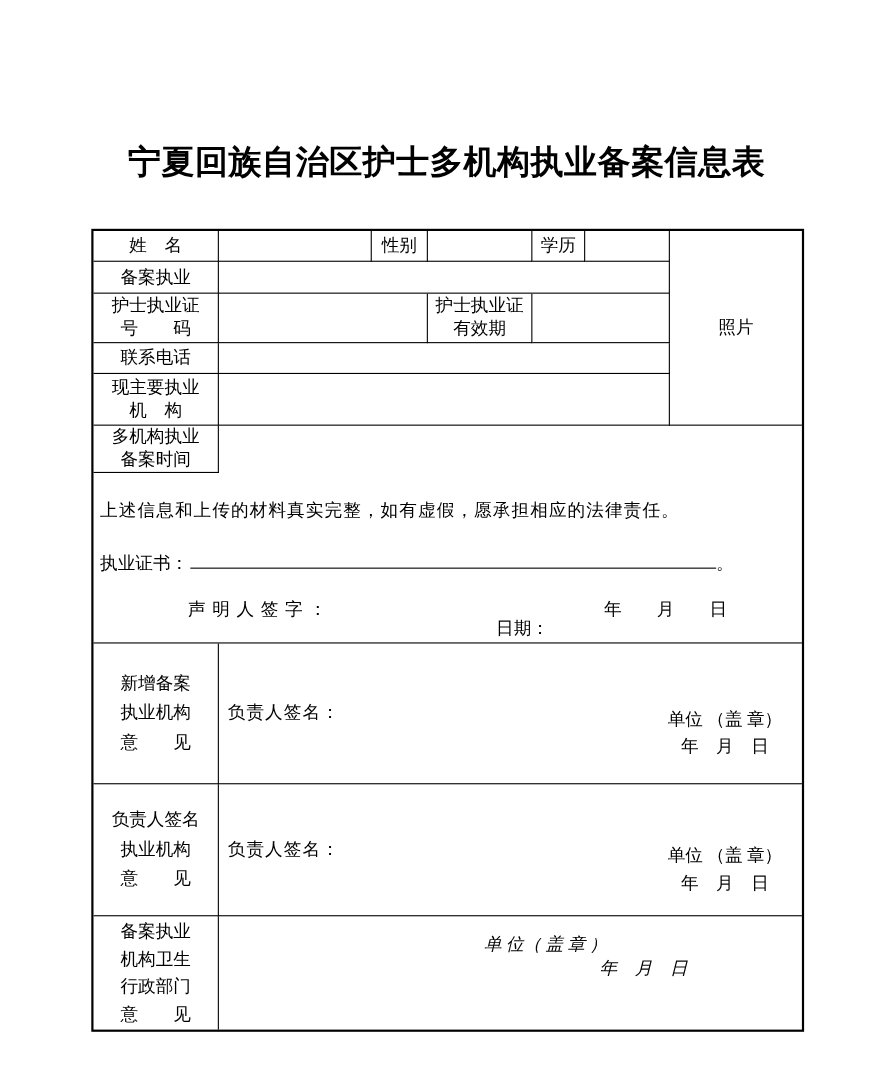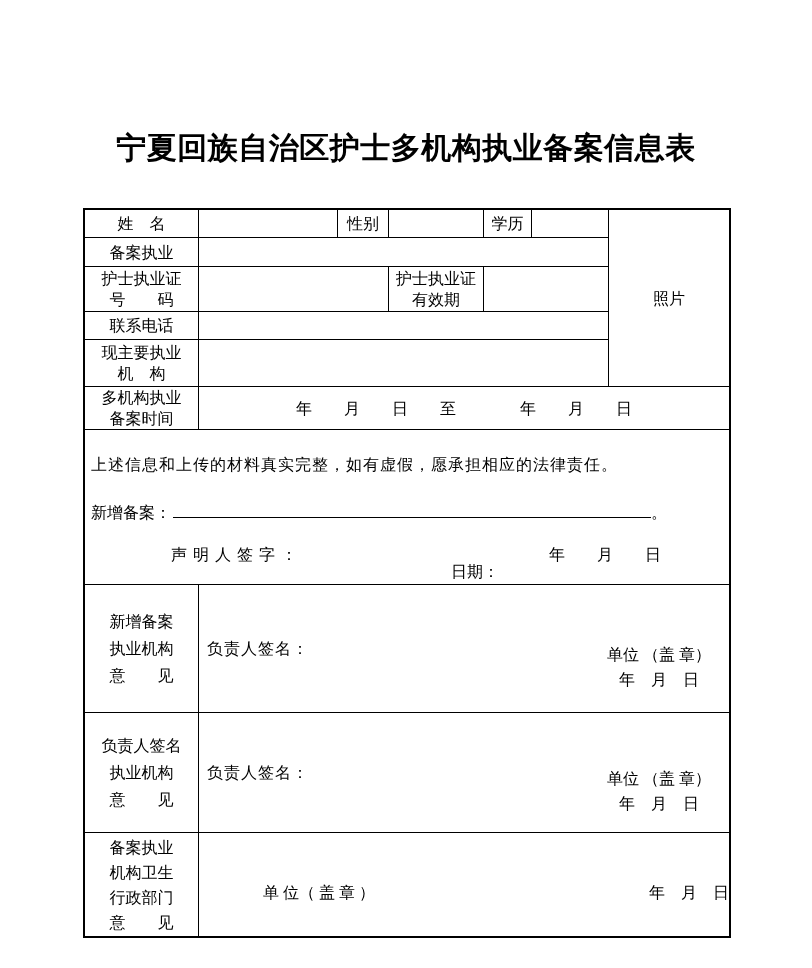--- a/index.html
+++ b/index.html
@@ -109,26 +109,27 @@
   .sig-label { letter-spacing: 1px; }
   .seal-block {
     text-align: center;
     line-height: 25px;
     margin-top: 36px;
   }
   .seal-block span { display: block; }
 
   
   .admin-cell {
-    flex-direction: row;
+    flex-direction: column;
     align-items: center;
-    justify-content: space-between;
+    justify-content: flex-start;
     padding-left: 64px;
     padding-top: 16px;
     text-align: left;
+    font-style: italic;
   }
   .admin-date { margin-left: 178px; }
 
   .stack span { display: block; }
 </style>
 </head>
 <body>
 
 <h1 class="page-title">宁夏回族自治区护士多机构执业备案信息表</h1>
 
@@ -164,28 +165,25 @@
   <div class="c ga-e1 stack">
     <span>现主要执业</span>
     <span>机　构</span>
   </div>
   <div class="c ga-e2"></div>
 
   <div class="c ga-f1 stack">
     <span>多机构执业</span>
     <span>备案时间</span>
   </div>
-  <div class="c ga-f2 nbr">
-    <span>年　　月　　日　　至　　　　年　　月　　日</span>
-  </div>
 
   <div class="c ga-g1 nbr decl">
     <p class="decl-line1">上述信息和上传的材料真实完整，如有虚假，愿承担相应的法律责任。</p>
     <p class="decl-line2">
-      <span>新增备案：</span><span class="fill-line"></span><span>。</span>
+      <span>执业证书：</span><span class="fill-line"></span><span>。</span>
     </p>
     <p class="decl-line3">
       <span class="signer">声明人签字：</span>
       <span class="date-label">日期：</span>
       <span class="date-value">年　　月　　日</span>
     </p>
   </div>
 
   <div class="c ga-h1 stack sec-label">
     <span>新增备案</span>

